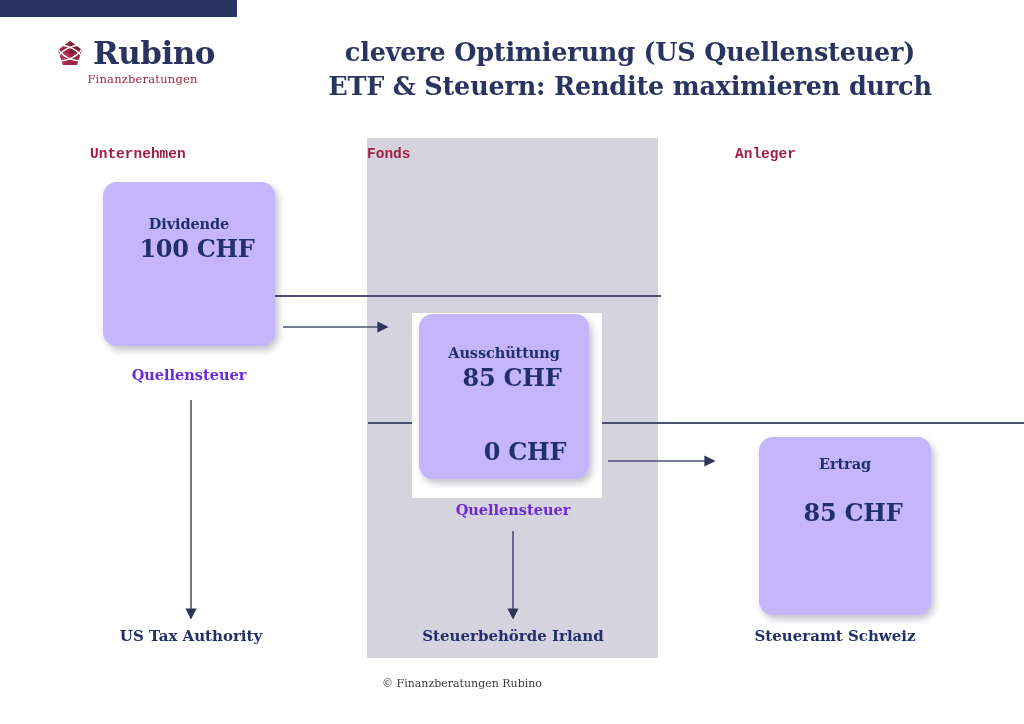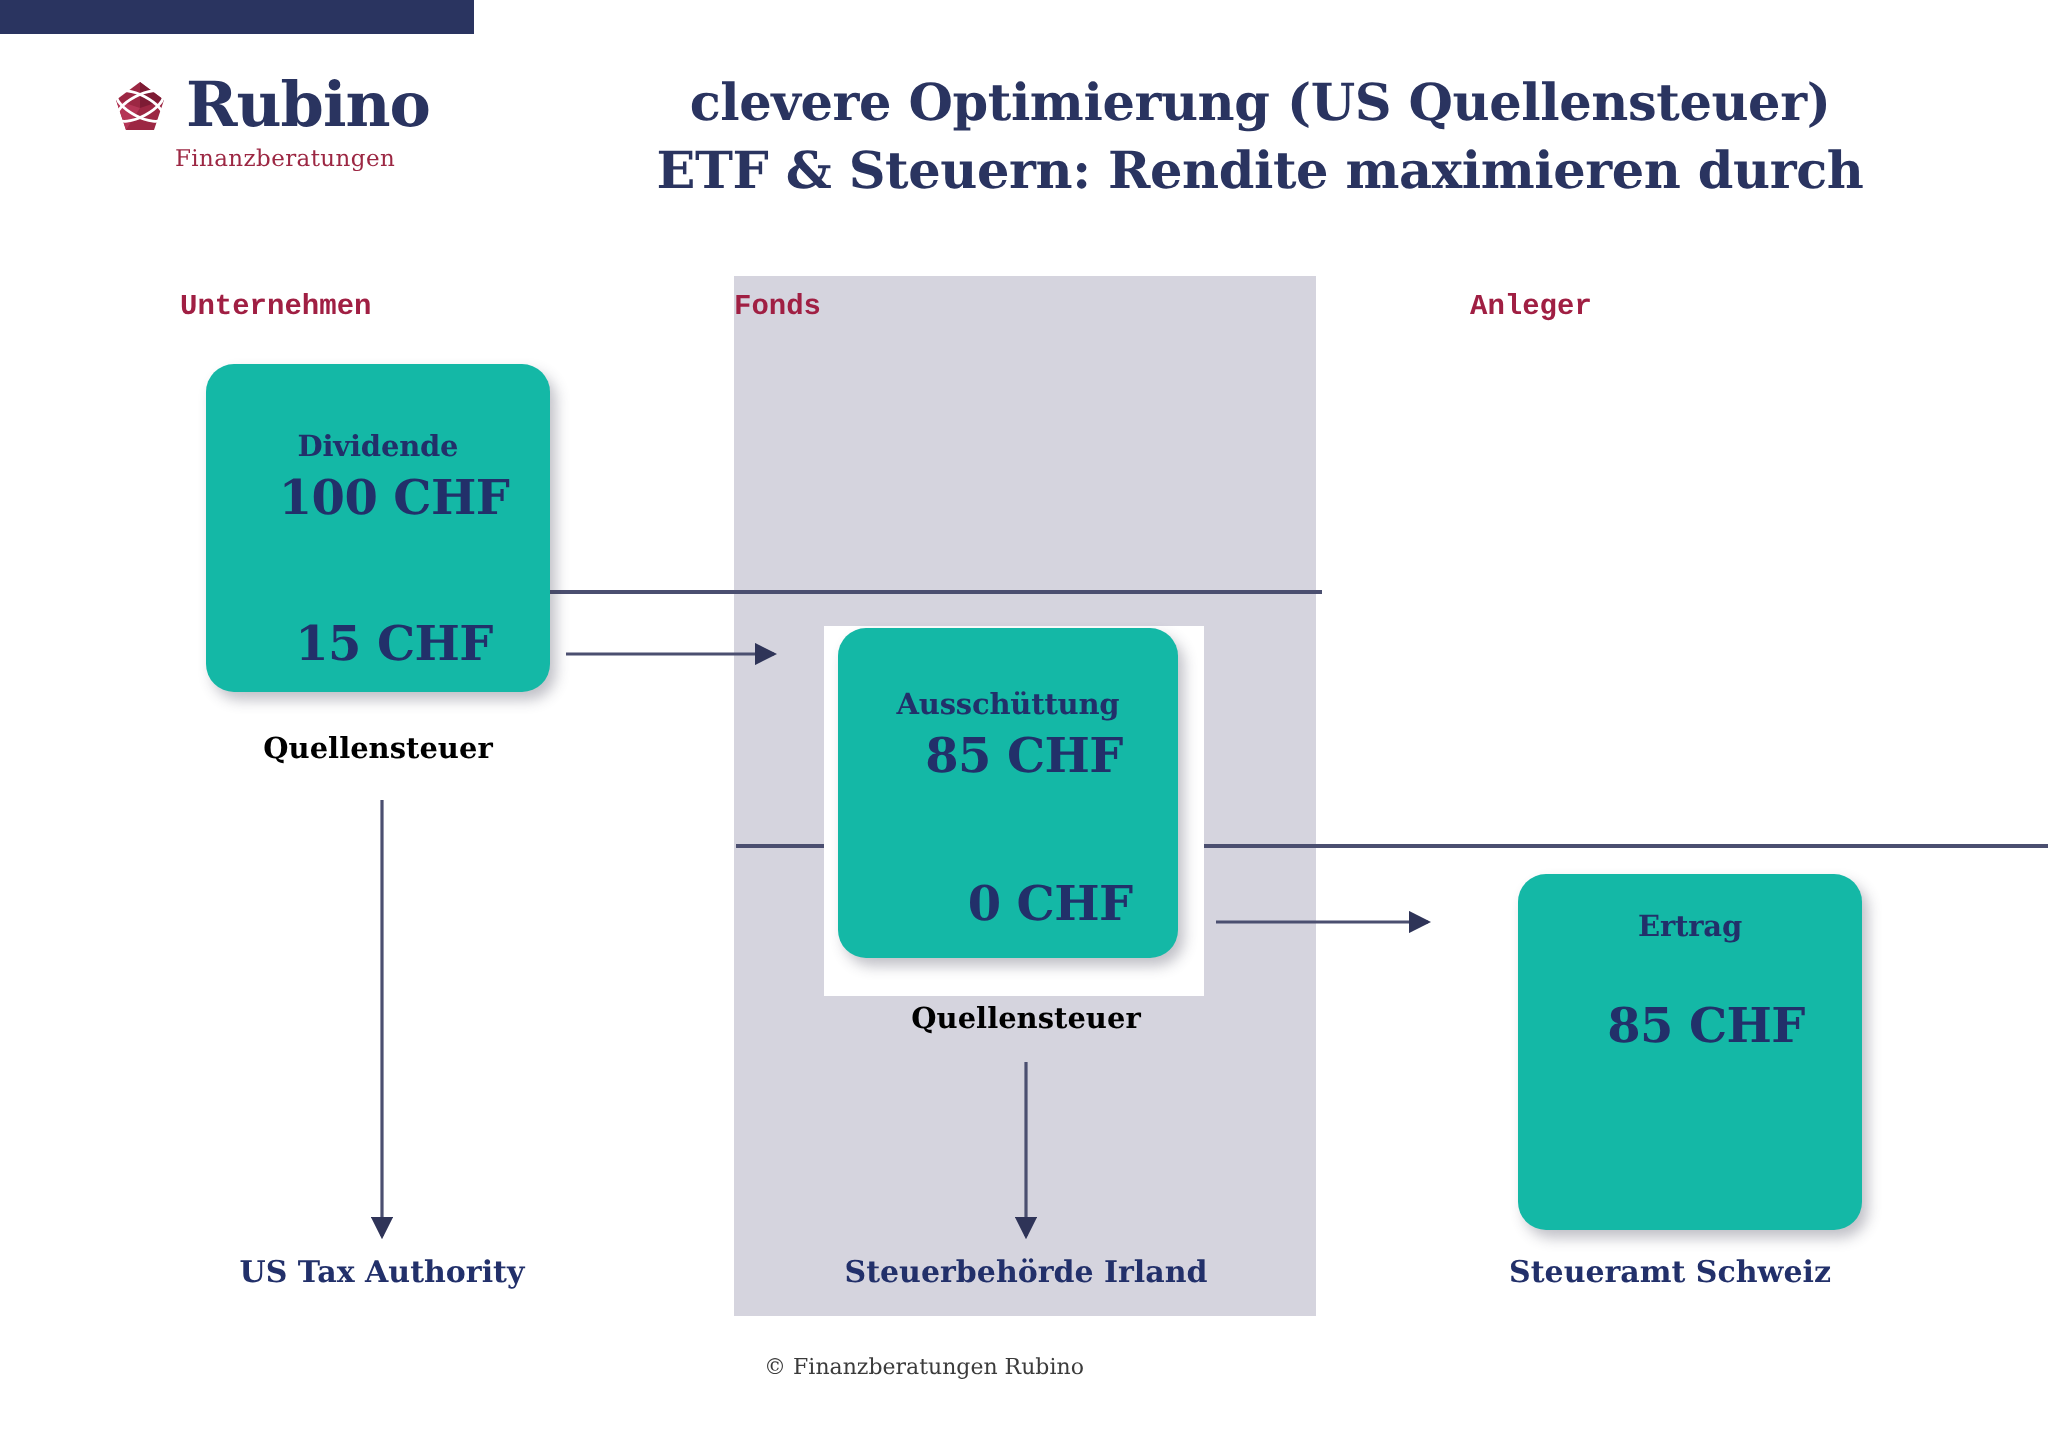--- a/index.html
+++ b/index.html
@@ -66,21 +66,21 @@
 
   
   .whiteback{
     position:absolute;left:412px;top:313px;width:190px;height:185px;
     background:#ffffff;
   }
 
   
   .card{
     position:absolute;
-    background:#14b8a6;
+    background:#c4b5fd;
     border-radius:14px;
     box-shadow:3px 4px 7px rgba(60,60,80,.32);
     box-sizing:border-box;
   }
   .card .seg{
     display:flex;flex-direction:column;align-items:center;justify-content:center;
     color:#22306a;
   }
   .card .cap{
     font-family:"DejaVu Serif", serif;
@@ -102,21 +102,21 @@
   .card2 .bot{height:57px;padding-left:26px;}
 
   
   .card3{left:759px;top:437px;width:172px;height:178px;}
   .card3 .top{height:115px;padding-top:18px;box-sizing:border-box;justify-content:flex-start;gap:24px;}
 
   
   .ulabel{
     position:absolute;
     font-family:"DejaVu Serif", serif;
-    font-weight:bold;font-size:14.5px;color:#000000;
+    font-weight:bold;font-size:14.5px;color:#6d28d9;
     text-align:center;
   }
   .ulabel.u1{left:89px;top:366px;width:200px;}
   .ulabel.u2{left:413px;top:501px;width:200px;}
 
   
   .blabel{
     position:absolute;top:627px;
     font-family:"DejaVu Serif", serif;
     font-weight:bold;font-size:15px;color:#22306a;
@@ -171,23 +171,20 @@
 <div class="hline l1"></div>
 <div class="hline l2"></div>
 
 <div class="whiteback"></div>
 
 <div class="card card1">
   <div class="seg top">
     <div class="cap">Dividende</div>
     <div class="amt">100 CHF</div>
   </div>
-  <div class="seg bot">
-    <div class="amt">15 CHF</div>
-  </div>
 </div>
 
 <div class="card card2">
   <div class="seg top">
     <div class="cap">Ausschüttung</div>
     <div class="amt">85 CHF</div>
   </div>
   <div class="seg bot">
     <div class="amt">0 CHF</div>
   </div>

